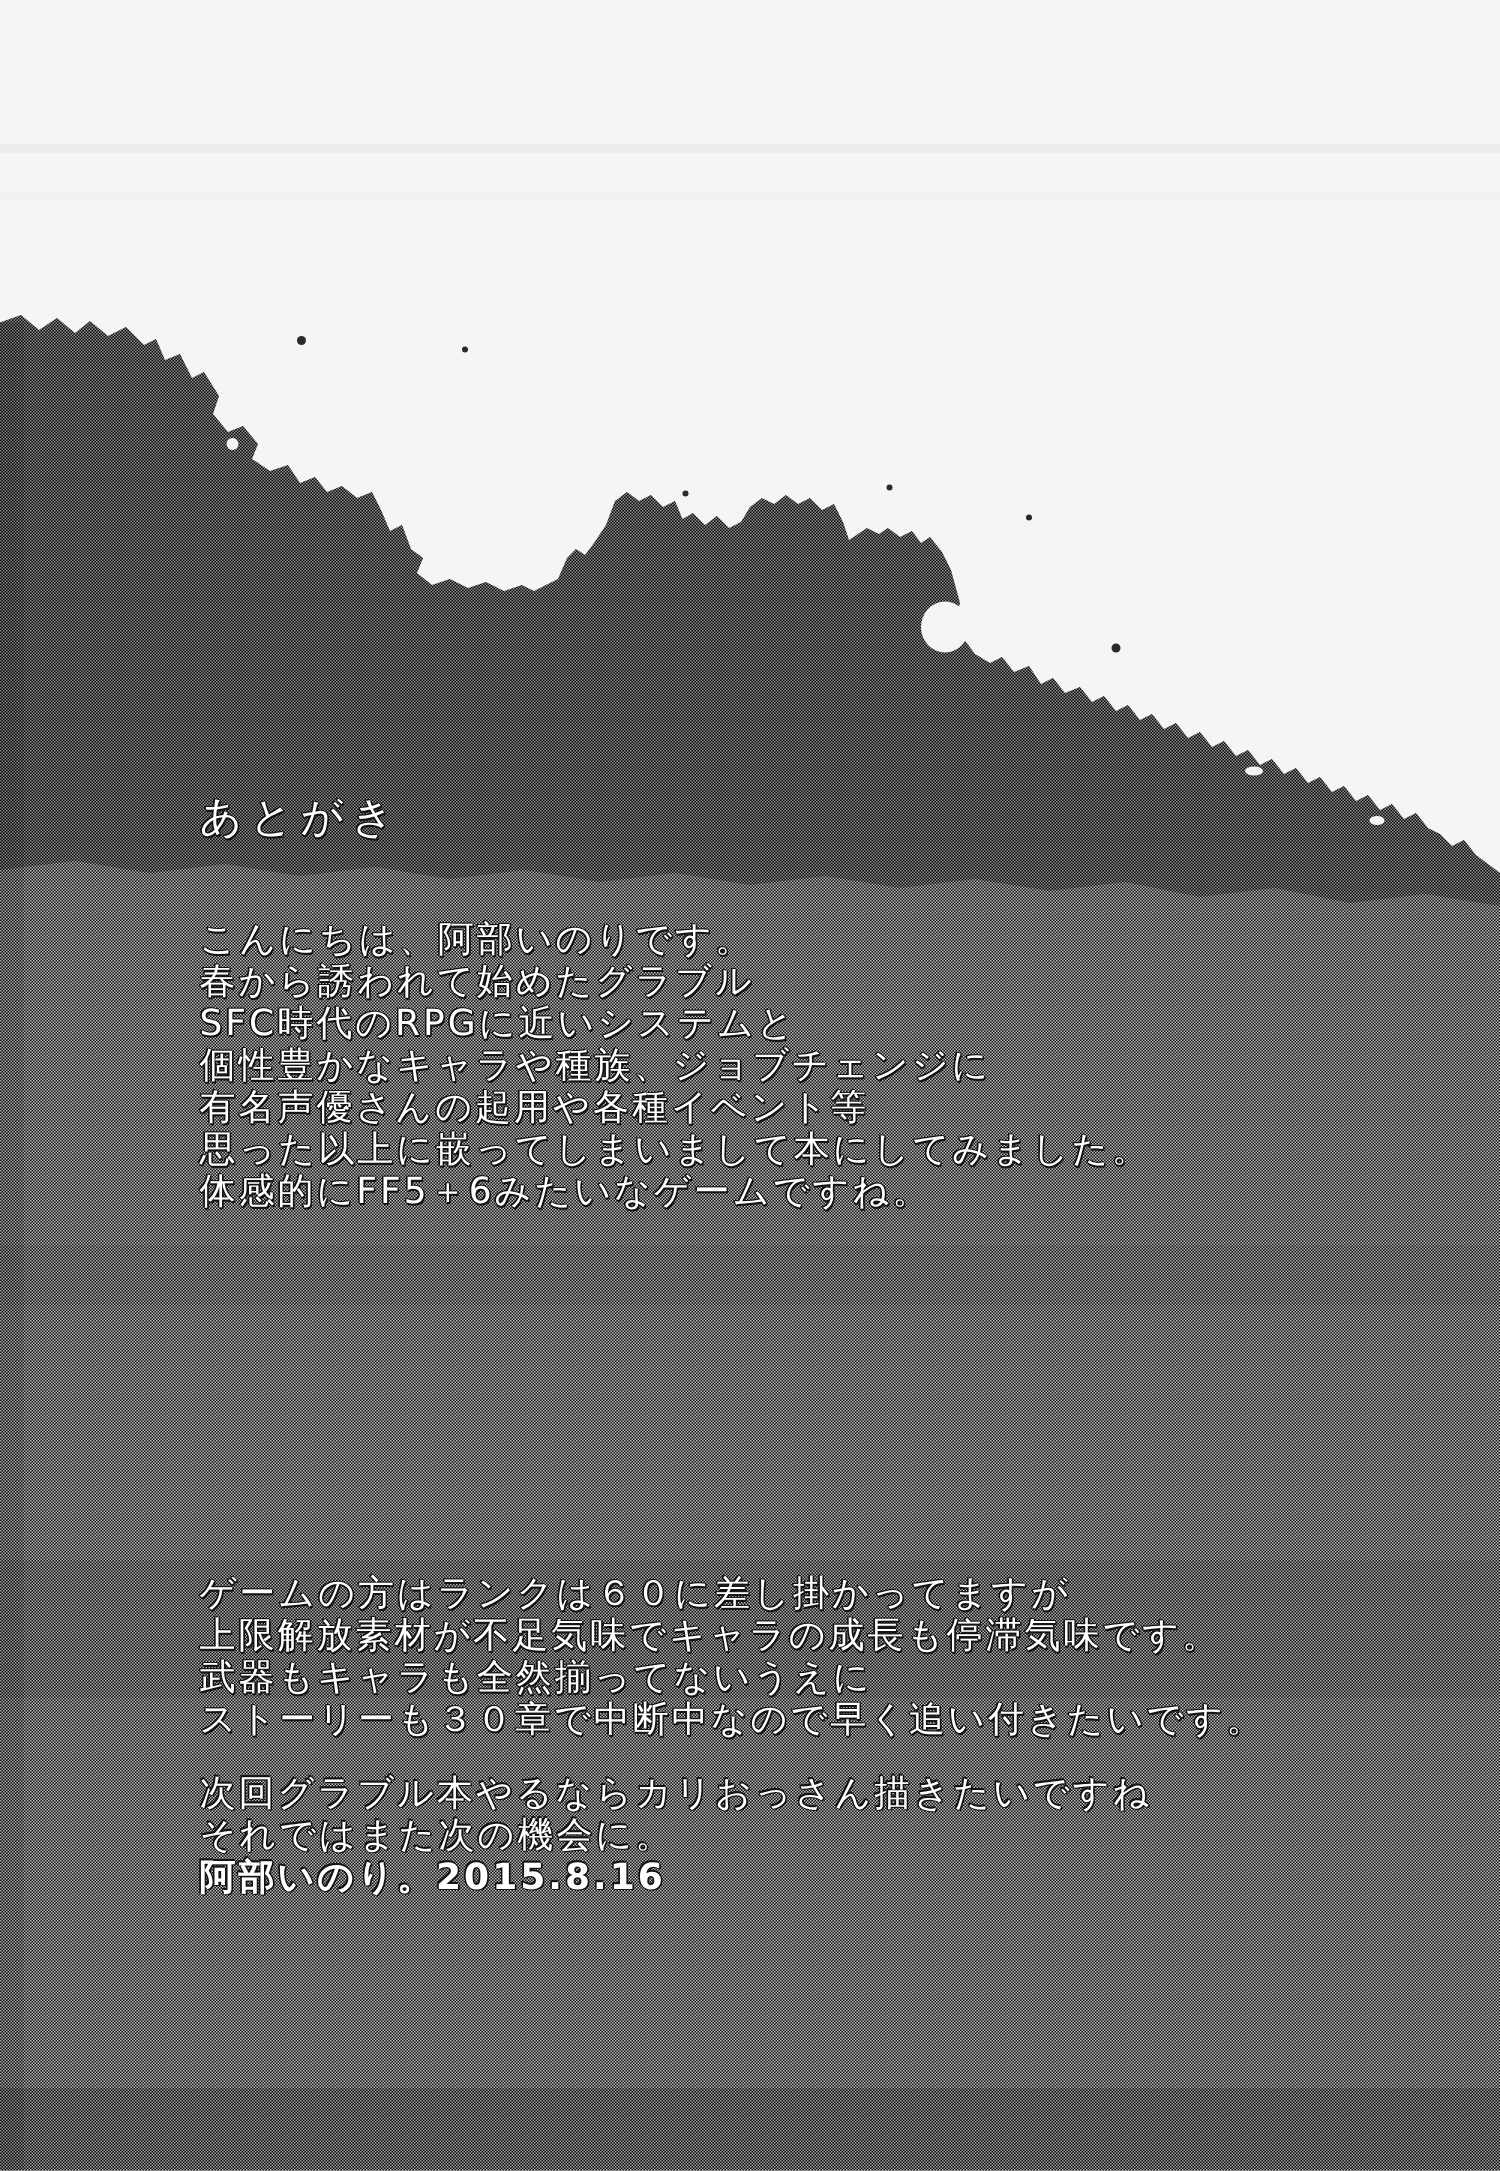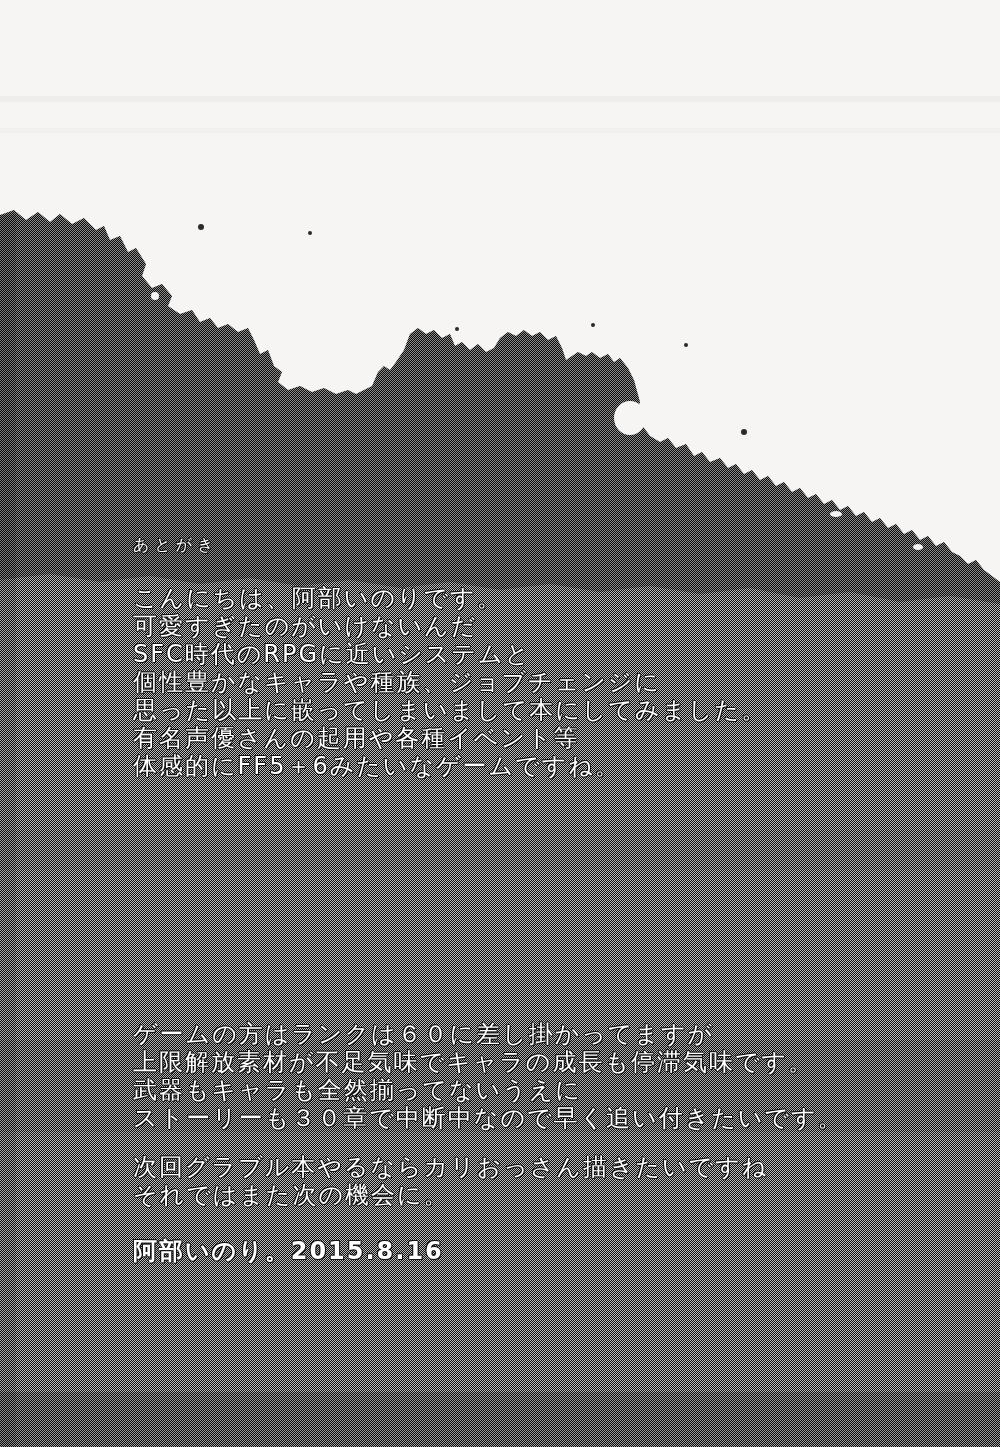--- a/index.html
+++ b/index.html
@@ -18,23 +18,23 @@
     color:#ffffff;
     font-size:24px;
     line-height:28px;
     letter-spacing:2px;
     white-space:pre;
     text-shadow:
       1px 0 0 #141414, -1px 0 0 #141414,
       0 1px 0 #141414, 0 -1px 0 #141414,
       1px 1px 0 #141414, -1px -1px 0 #141414;
   }
-  .para{position:absolute;left:133px;}
+  .para{position:absolute;left:133px;margin-top:28px;}
   .para .jp-line{position:static;display:block;}
-  .heading{left:133px;top:531px;font-size:16px;letter-spacing:5px;}
+  .heading{left:133px;top:531px;font-size:28px;letter-spacing:5px;}
   .signature{left:133px;top:1237px;font-weight:bold;}
 </style>
 </head>
 <body>
 
 <div class="page">
 
   <svg class="art" width="1000" height="1447" viewBox="0 0 1000 1447" xmlns="http://www.w3.org/2000/svg">
     <defs>
       <pattern id="ht" width="2" height="2" patternUnits="userSpaceOnUse">
@@ -102,25 +102,25 @@
     <rect x="0" y="1392" width="1000" height="55" fill="#000" opacity="0.16"></rect>
     <rect x="0" y="215" width="16" height="1232" fill="#000" opacity="0.10"></rect>
   </svg>
 
   <div class="text-layer">
 
     <div class="jp-line heading">あとがき</div>
 
     <div class="para" style="top:584px">
       <div class="jp-line">こんにちは、阿部いのりです。</div>
-      <div class="jp-line">可愛すぎたのがいけないんだ</div>
+      <div class="jp-line">春から誘われて始めたグラブル</div>
       <div class="jp-line">SFC時代のRPGに近いシステムと</div>
       <div class="jp-line">個性豊かなキャラや種族、ジョブチェンジに</div>
+      <div class="jp-line">有名声優さんの起用や各種イベント等</div>
       <div class="jp-line">思った以上に嵌ってしまいまして本にしてみました。</div>
-      <div class="jp-line">有名声優さんの起用や各種イベント等</div>
       <div class="jp-line">体感的にFF5＋6みたいなゲームですね。</div>
     </div>
 
 
     <div class="para" style="top:1020px">
       <div class="jp-line">ゲームの方はランクは６０に差し掛かってますが</div>
       <div class="jp-line">上限解放素材が不足気味でキャラの成長も停滞気味です。</div>
       <div class="jp-line">武器もキャラも全然揃ってないうえに</div>
       <div class="jp-line">ストーリーも３０章で中断中なので早く追い付きたいです。</div>
     </div>

